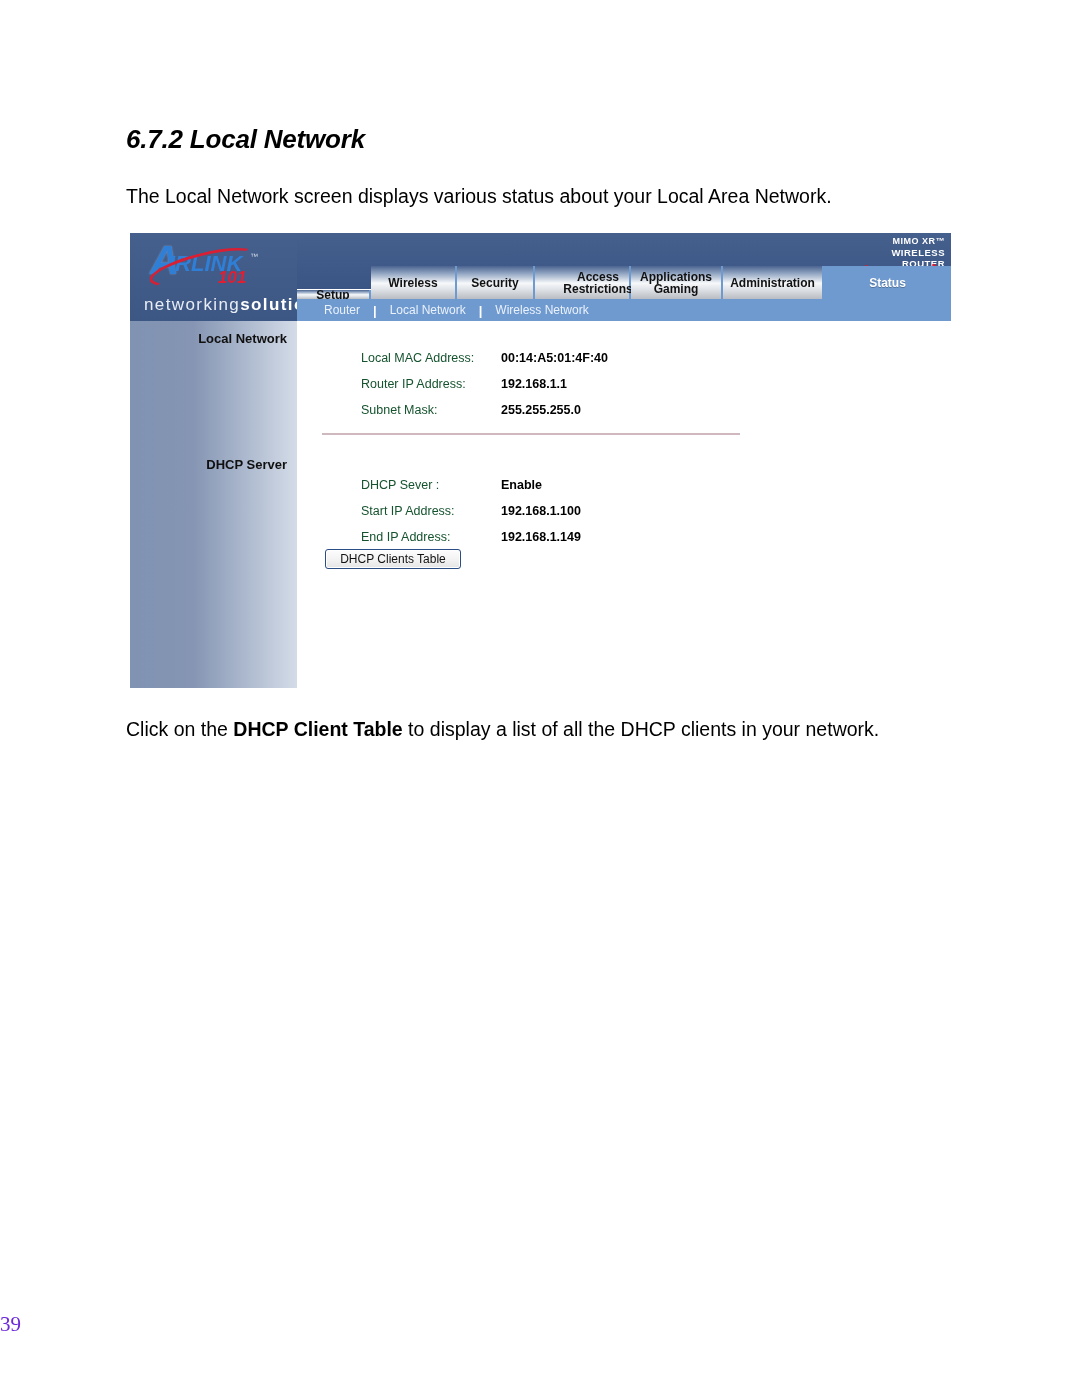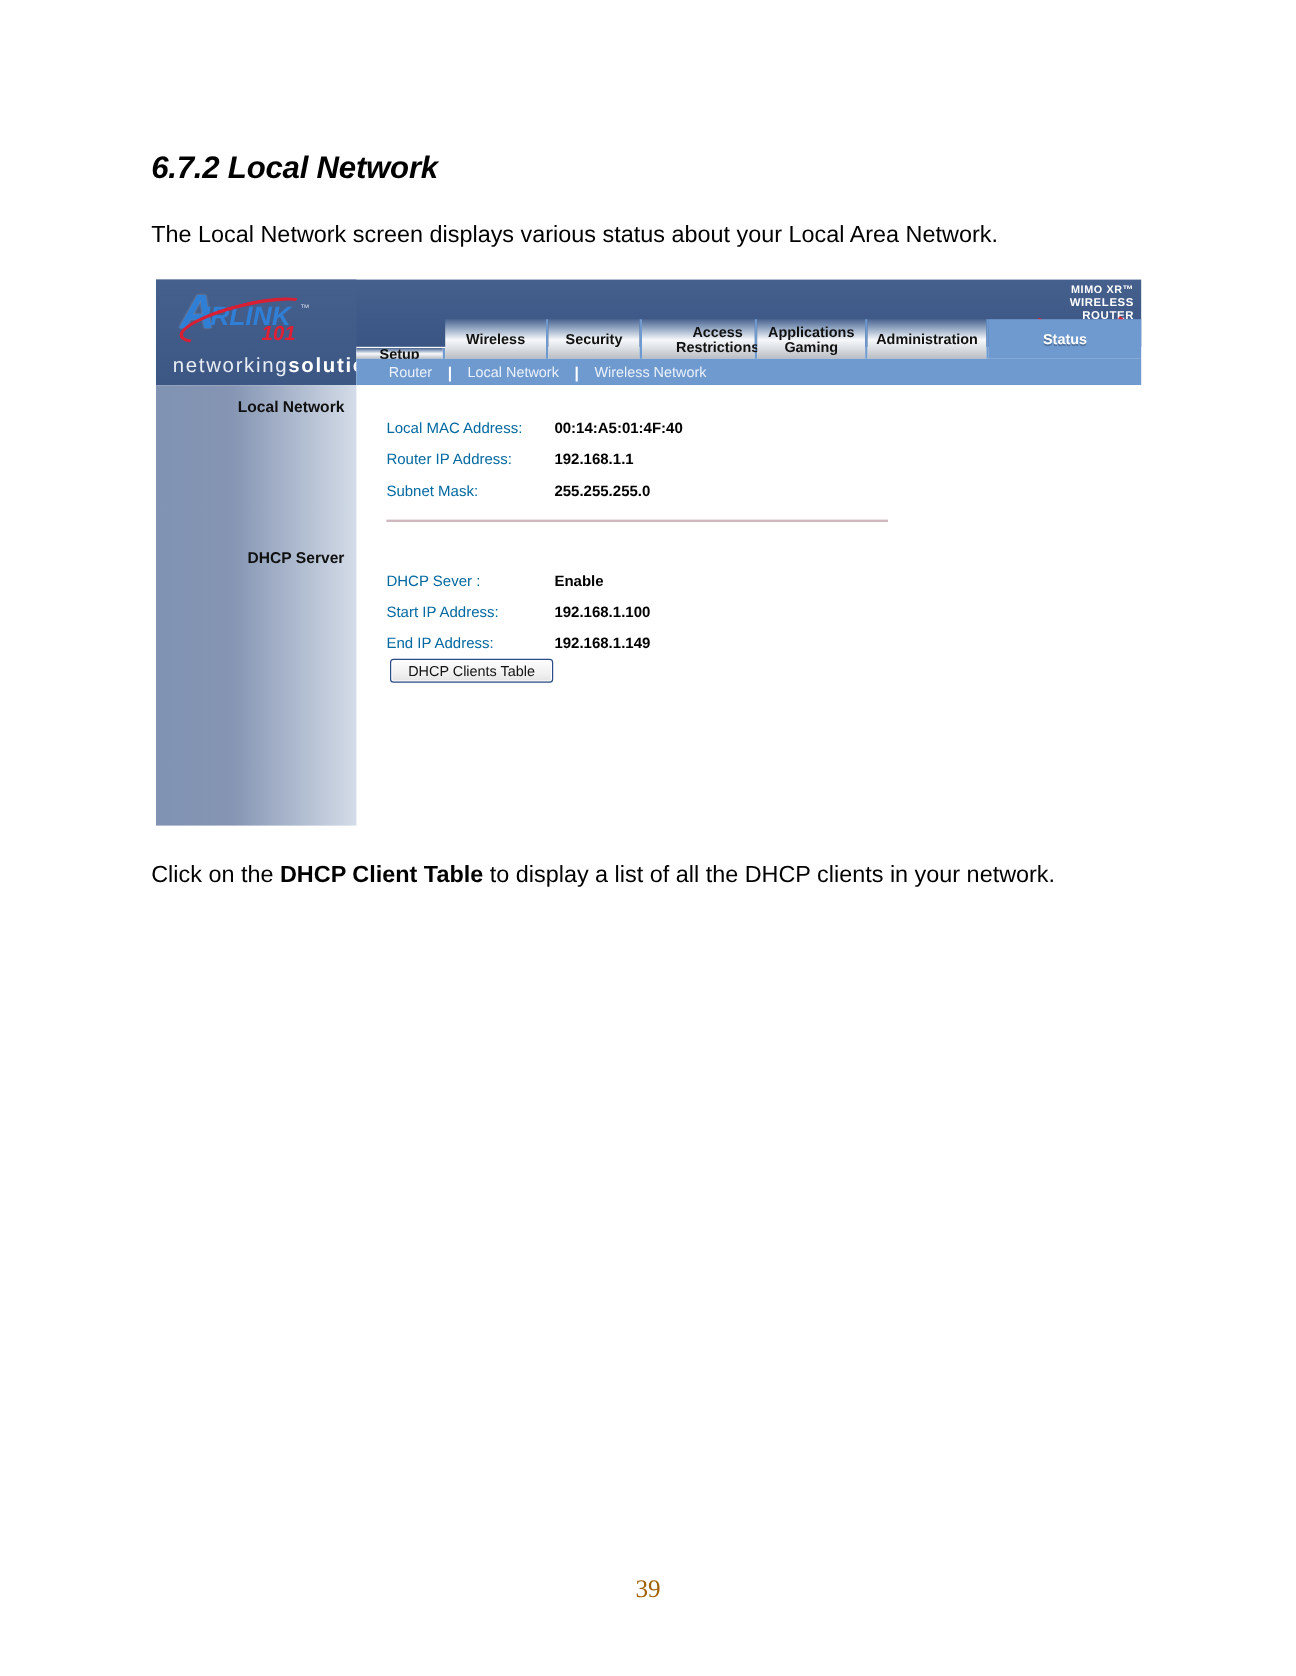--- a/index.html
+++ b/index.html
@@ -35,24 +35,23 @@
   }
   #intro-para { top: 185px; }
   #outro-para { top: 718px; }
   .doc-para b { font-weight: bold; }
 
   .page-number {
     position: absolute;
     left: 0;
     right: 0;
     top: 1312px;
-    text-align: center;
     font-family: "Liberation Serif", serif;
     font-size: 21px;
-    color: #a16207;
+    color: #6d28d9;
   }
 
   
   .shot {
     position: absolute;
     left: 130px;
     top: 233px;
     width: 821px;
     height: 456px;
     background: #ffffff;
@@ -271,21 +270,22 @@
   .field-row {
     position: absolute;
     left: 25px;
     height: 18px;
     white-space: nowrap;
   }
   .f-label {
     display: inline-block;
     width: 140px;
     font-size: 12.5px;
-    color: #0369a1;
+    color: #14532d;
+    margin-left: 39px;
   }
   .f-value {
     display: inline-block;
     font-size: 12.5px;
     font-weight: bold;
     color: #000000;
   }
   #row-mac    { top: 27px; }
   #row-ip     { top: 53px; }
   #row-mask   { top: 79px; }

